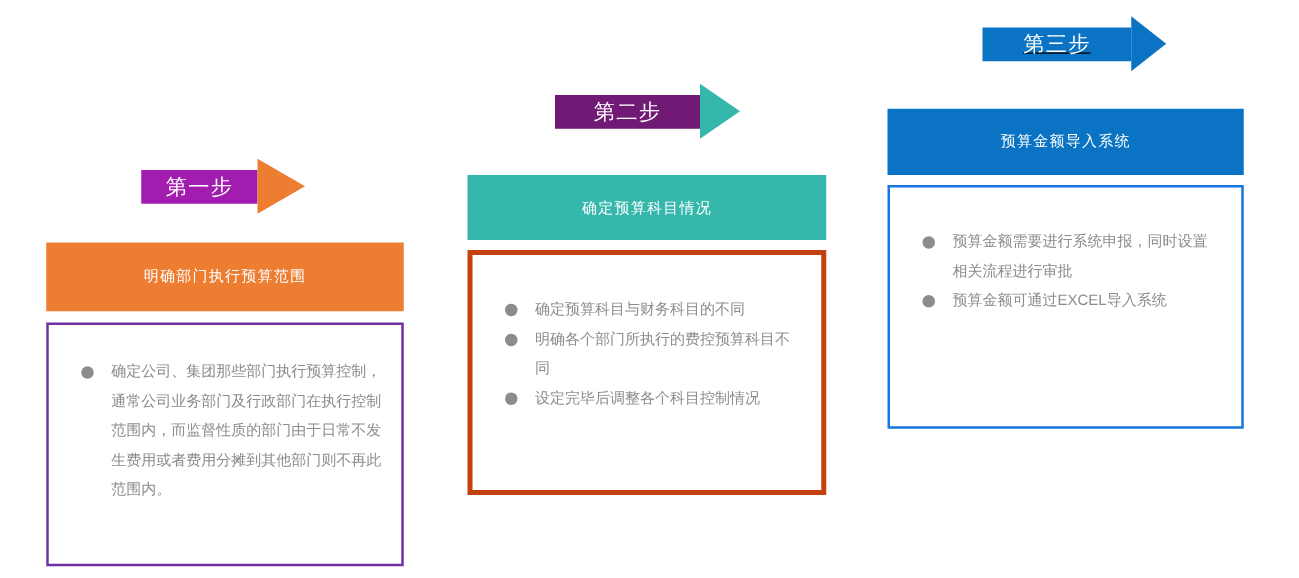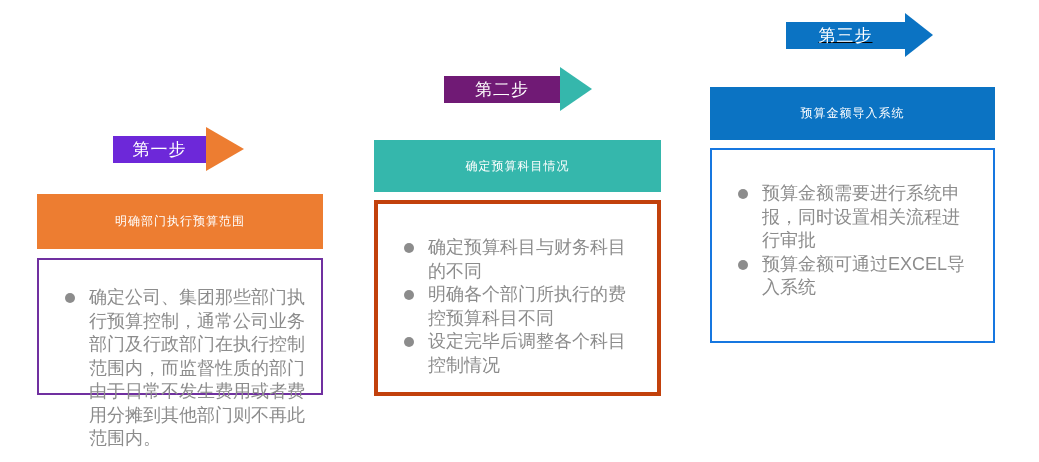--- a/index.html
+++ b/index.html
@@ -16,49 +16,49 @@
   .arrow-rect {
     height:27px; color:#ffffff; font-size:17px; letter-spacing:1px;
     display:flex; align-items:center; justify-content:center;
   }
   .arrow-head {
     width:0; height:0;
     border-top:22px solid transparent;
     border-bottom:22px solid transparent;
   }
   .s1 .arrow { left:113px; top:127px; }
-  .s1 .arrow-rect { width:93px; background:#6d28d9; }
+  .s1 .arrow-rect { width:93px; background:#a21caf; }
   .s1 .arrow-head { border-left:38px solid #ED7D31; }
   .s2 .arrow { left:444px; top:67px; }
   .s2 .arrow-rect { width:116px; background:#701a75; }
   .s2 .arrow-head { border-left:32px solid #35B7AC; }
   .s3 .arrow { left:786px; top:13px;text-decoration:underline; }
   .s3 .arrow-rect { width:119px; background:#0B73C3; }
   .s3 .arrow-head { border-left:28px solid #0B73C3; }
 
   
   .title {
     position:absolute; color:#ffffff; font-size:12px; letter-spacing:1px;
     display:flex; align-items:center; justify-content:center;
   }
   .s1 .title { left:37px;  top:194px; width:286px; height:55px; background:#ED7D31; }
   .s2 .title { left:374px; top:140px; width:287px; height:52px; background:#35B7AC; }
   .s3 .title { left:710px; top:87px;  width:285px; height:53px; background:#0B73C3; }
 
   
   .bodybox { position:absolute; background:#ffffff; }
-  .s1 .bodybox { left:37px;  top:258px; width:286px; height:137px; border:2px solid #7030A0; }
+  .s1 .bodybox { left:37px;  top:258px; width:286px; height:195px; border:2px solid #7030A0; }
   .s2 .bodybox { left:374px; top:200px; width:287px; height:196px; border:4px solid #c2410c; }
   .s3 .bodybox { left:710px; top:148px; width:285px; height:195px; border:2px solid #1677E0; }
 
   .bodybox ul { list-style:none; padding:26px 16px 0 24px; }
   .s2 .bodybox ul, .s3 .bodybox ul { padding-top:32px; }
   .bodybox li {
     position:relative; padding-left:26px;
-    color:#8C8C8C; font-size:18px; line-height:23.5px;
+    color:#8C8C8C; font-size:12px; line-height:23.5px;
   }
   .bodybox li .bullet {
     position:absolute; left:2px; top:7px;
     width:10px; height:10px; border-radius:50%; background:#8C8C8C;
   }
 </style>
 </head>
 <body>
 
 <div class="canvas">

